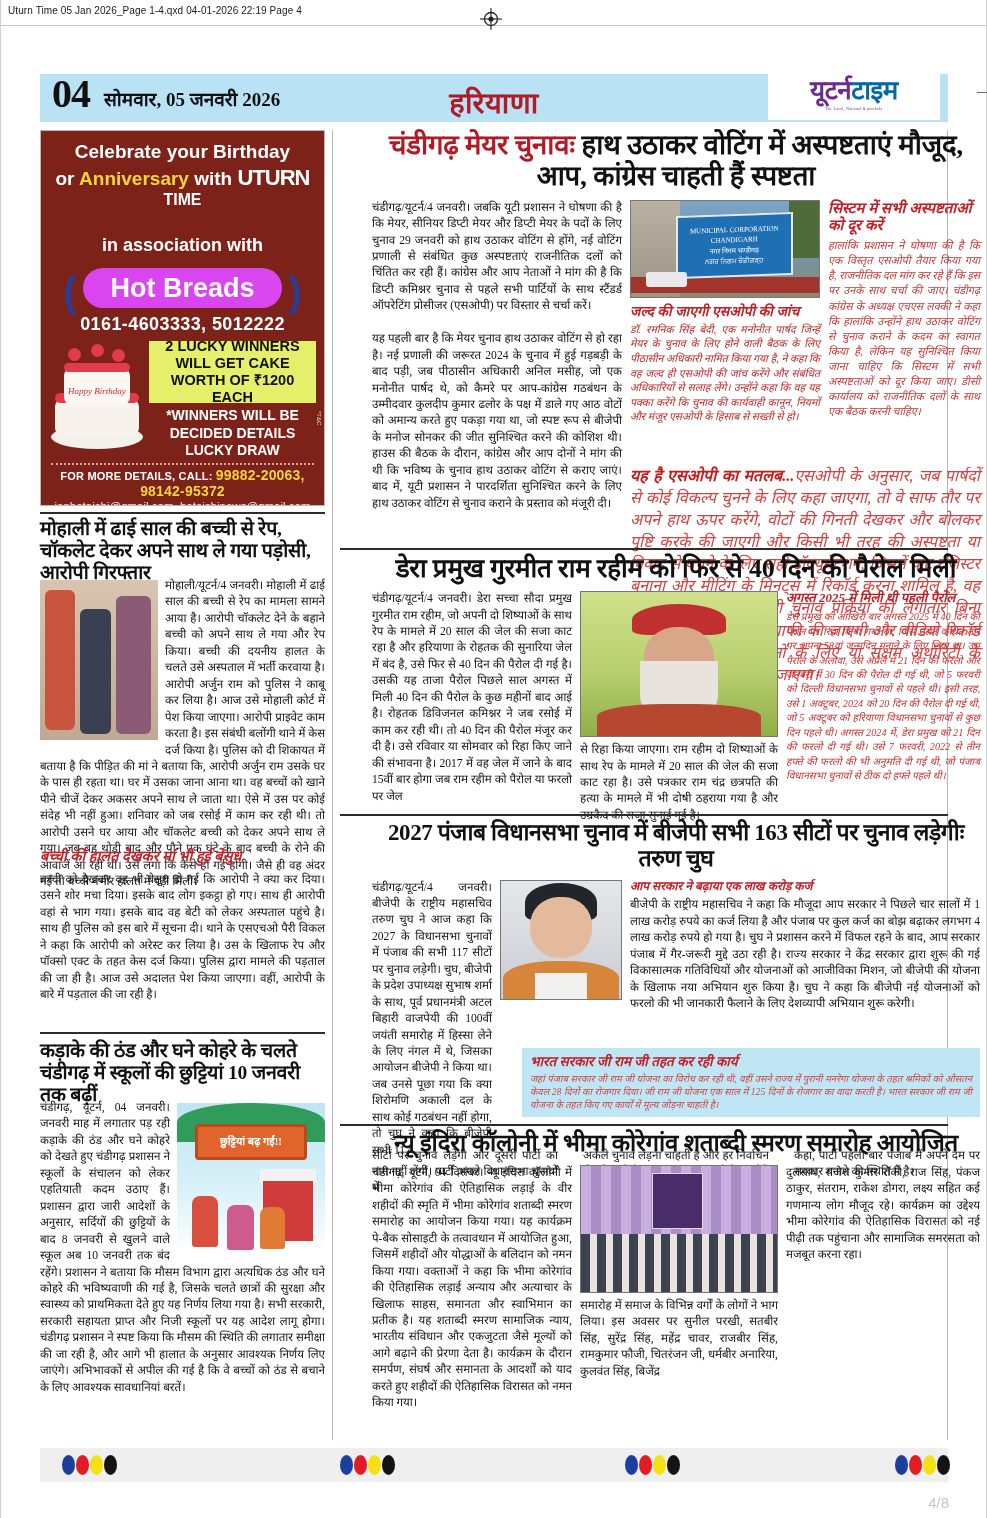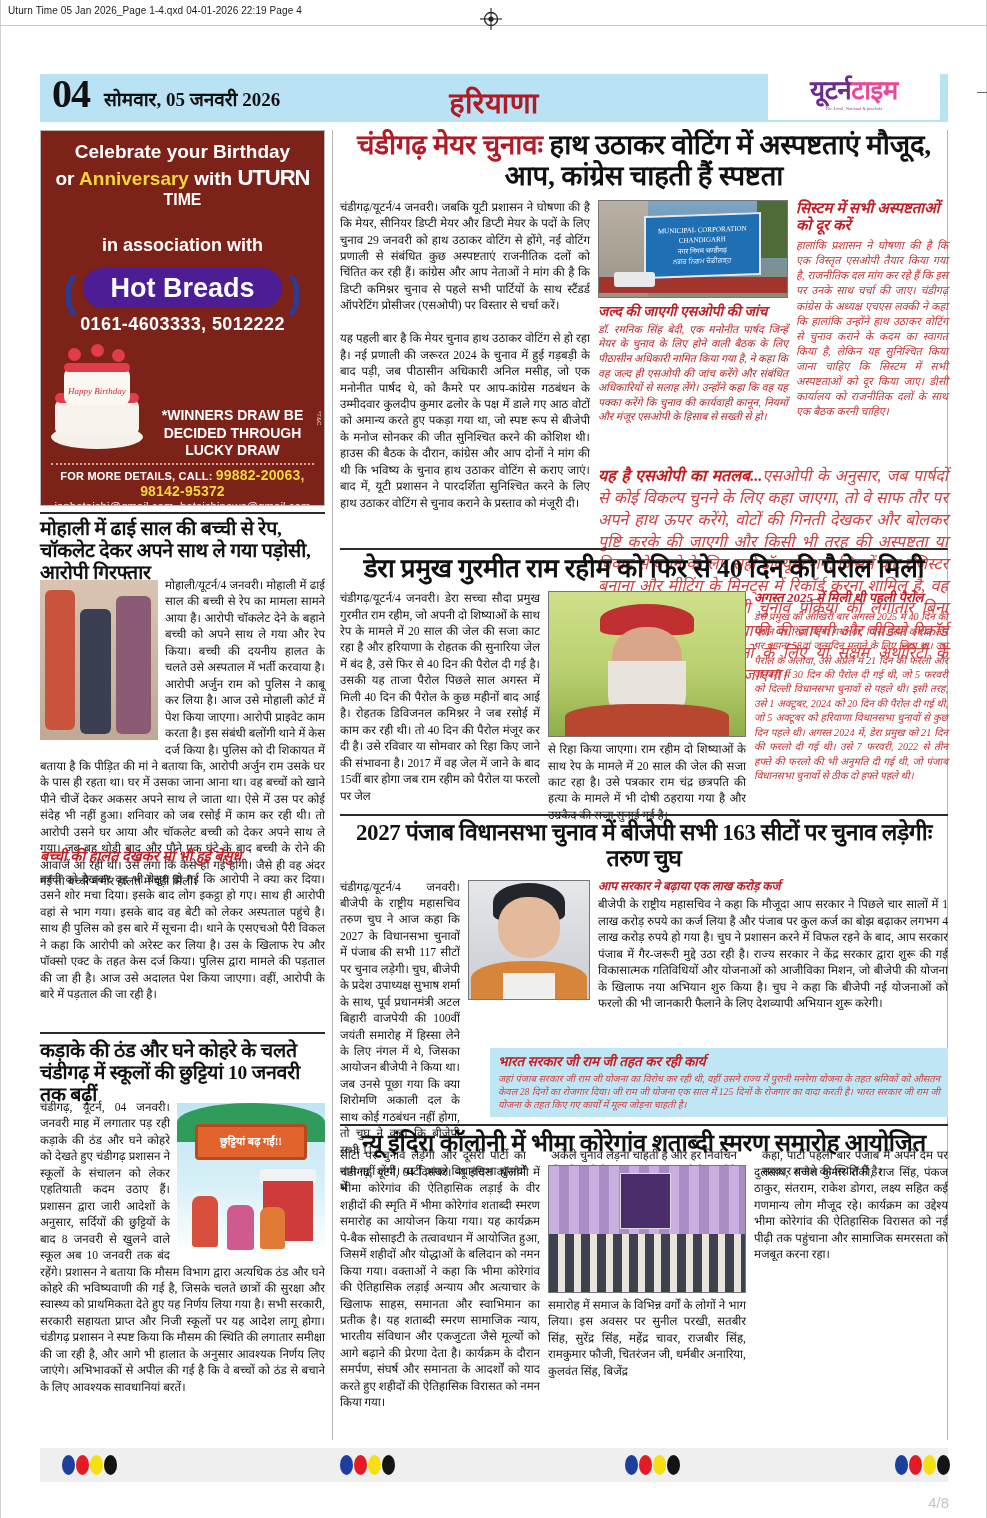--- a/index.html
+++ b/index.html
@@ -47,21 +47,21 @@
     position:absolute; left:0; right:0; top:8px; text-align:center;
     font-size:29px; font-weight:bold; color:#b01b26; letter-spacing:.5px;
   }
   .m-logo {
     position:absolute; right:8px; top:-6px; width:172px; height:52px;
     background:#fff; display:flex; flex-direction:column;
     align-items:center; justify-content:center; line-height:1;
   }
   .m-logo-row { font-size:26px; font-weight:bold; letter-spacing:-.5px; }
   .m-logo-a { color:#6e2a8e; }
-  .m-logo-b { color:#ec4899; }
+  .m-logo-b { color:#0369a1; }
   .m-logo-tag { font-size:4px; color:#6b3a8a; margin-top:3px; letter-spacing:.2px; }
 
   
   .page { position:absolute; left:40px; top:130px; width:908px; height:1310px; }
   .col-divider { position:absolute; width:1px; background:#b6b6b6; }
 
   
   .ad {
     position:absolute; left:0; top:0; width:285px; height:376px;
     background:#7d2219; border:1px solid #b9b9b9;
@@ -76,21 +76,21 @@
   }
   .ad-l3 { margin-top:18px; font-size:18px; font-weight:bold; }
   .ad-hb-wrap { position:relative; margin-top:10px; height:44px; }
   .ad-paren {
     position:absolute; top:2px; font-size:42px; color:#2e3b8f; font-weight:bold;
   }
   .ad-paren.l { left:22px; }
   .ad-paren.r { right:22px; }
   .ad-hb {
     position:absolute; left:42px; right:42px; top:2px; height:40px;
-    background:#4c1d95; border-radius:20px;
+    background:#d946ef; border-radius:20px;
     display:flex; align-items:center; justify-content:center;
     font-size:27px; font-weight:bold; color:#fff;
   }
   .ad-phone {
     margin-top:4px; font-size:18px; font-weight:bold; color:#ffffff; letter-spacing:.4px;
   }
   .ad-mid { position:relative; height:118px; margin-top:6px; }
   .ad-cake { position:absolute; left:8px; top:0; width:96px; height:110px; }
   .ad-lucky {
     position:absolute; left:108px; right:8px; top:0; height:62px;
@@ -128,21 +128,21 @@
   .l-art1-b { position:absolute; left:0; top:448px; width:285px; }
   .l-art1-img { float:left; width:118px; height:160px; margin:2px 7px 3px 0; }
   .l-sub1 { position:absolute; left:0; top:718px; width:285px; font-size:14.5px; }
   .l-sub1-b { position:absolute; left:0; top:742px; width:285px; }
 
   .l-art2-h { position:absolute; left:0; top:910px; width:285px; font-size:19.5px; }
   .l-art2-b { position:absolute; left:0; top:970px; width:285px; }
   .l-art2-img { float:right; width:148px; height:150px; margin:3px 0 4px 7px; }
 
   
-  .art { position:absolute; }
+  .art { position:absolute;margin-left:32px; }
 
   
   .a1 { left:300px; top:0; width:608px; }
   .a1-head { font-size:27.5px; text-align:center; padding:0 4px; }
   .a1-cols { position:relative; margin-top:8px; height:330px; }
   .a1-c1 { position:absolute; left:0; top:0; width:250px; }
   .a1-c2 { position:absolute; left:258px; top:0; width:190px; }
   .a1-c2-img { width:190px; height:98px; border:1px solid #777; }
   .a1-c2-cap { margin-top:6px; font-size:14px; text-align:left; }
   .a1-c2-b { margin-top:3px; font-size:10.6px; line-height:1.38;
@@ -355,21 +355,22 @@
         <div class="plate"></div>
         <div class="tier1"></div>
         <div class="ice1"></div>
         <div class="tier2"></div>
         <div class="ice2"></div>
         <div class="rose" style="left:20%; top:6%;"></div>
         <div class="rose" style="left:44%; top:2%;"></div>
         <div class="rose" style="left:66%; top:7%;"></div>
         <div class="txt">Happy Birthday</div>
       </div>
-      <div class="ad-winners">*WINNERS DRAW BE DECIDED THROUGH LUCKY DRAW</div>
+      <div class="ad-lucky">2 LUCKY WINNERS WILL GET CAKE WORTH OF ₹1200 EACH</div>
+      <div class="ad-winners">*WINNERS WILL BE DECIDED DETAILS LUCKY DRAW</div>
       <div class="ad-tbc">*T&amp;C</div>
     </div>
 
     <div class="ad-dash"></div>
     <div class="ad-call">
       <span>FOR MORE DETAILS, CALL:</span>
       <b>99882-20063, 98142-95372</b>
     </div>
     <div class="ad-mail">janhetaishi@gmail.com, hetaishinews@gmail.com</div>
     <div class="ad-dash"></div>

